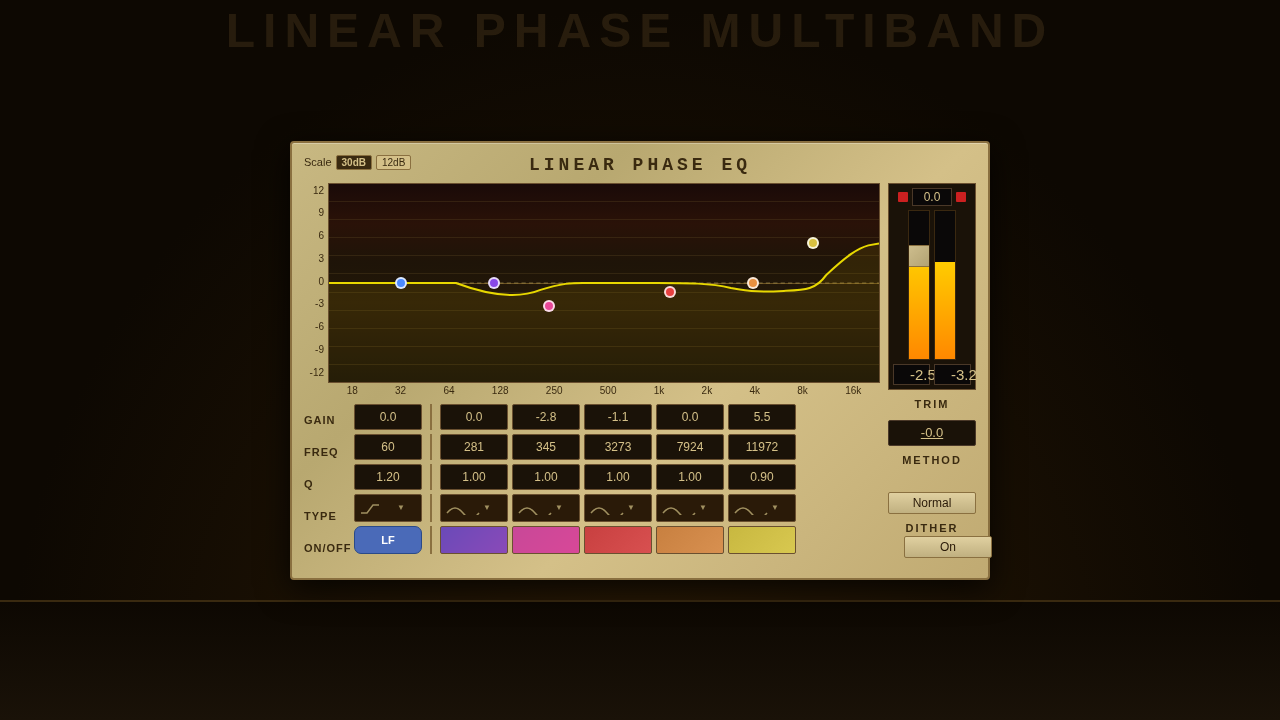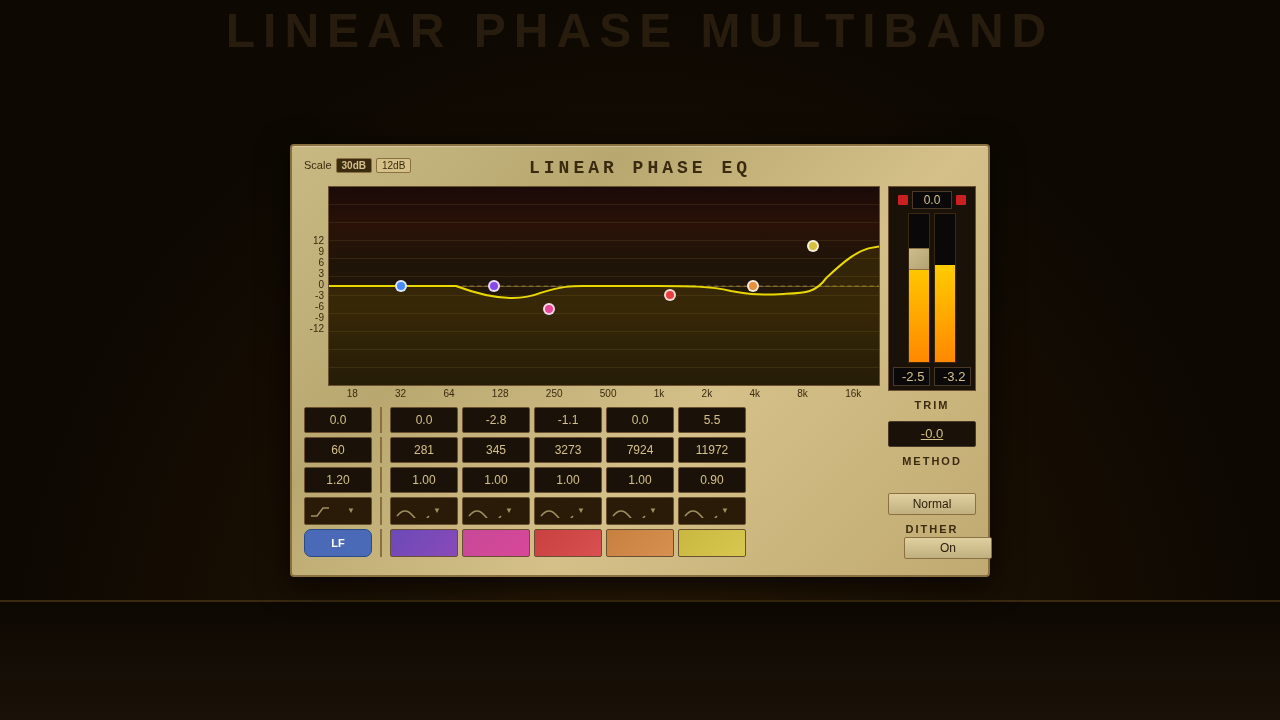--- a/index.html
+++ b/index.html
@@ -94,21 +94,20 @@
     .eq-section {
       display: flex;
       gap: 8px;
     }
     .eq-main {
       flex: 1;
     }
     .eq-display {
       display: flex;
       gap: 0;
-      align-items: center;
     }
     .eq-yaxis {
       display: flex;
       flex-direction: column;
       justify-content: space-between;
       padding: 2px 4px 18px 0;
       font-size: 10px;
       color: #3a2a10;
       text-align: right;
       width: 24px;
@@ -314,25 +313,25 @@
       transform: translateX(-50%);
       cursor: pointer;
     }
     .meter-db-row {
       display: flex;
       gap: 4px;
       width: 100%;
       justify-content: center;
     }
     .meter-db-val {
-      font-size: 13px;
+      font-size: 15px;
       color: #d4c088;
       background: #0a0808;
       border: 1px solid #4a3828;
-      padding: 1px 8px;
+      padding: 1px 16px;
       min-width: 28px;
       text-align: center;
     }
     .trim-section {
       display: flex;
       flex-direction: column;
       align-items: center;
       gap: 10px;
     }
     .trim-label {
@@ -502,20 +501,27 @@
             <span>1k</span>
             <span>2k</span>
             <span>4k</span>
             <span>8k</span>
             <span>16k</span>
           </div>
         </div>
       </div>
 
       <div class="controls-section">
+        <div class="controls-labels">
+          <div class="ctrl-label">GAIN</div>
+          <div class="ctrl-label">FREQ</div>
+          <div class="ctrl-label">Q</div>
+          <div class="ctrl-label">TYPE</div>
+          <div class="ctrl-label">ON/OFF</div>
+        </div>
 
         <div class="controls-grid">
 
           <div class="ctrl-row">
             <div class="ctrl-cell">
               <input class="ctrl-input" type="text" value="0.0" style="">
             </div>
             <div class="ctrl-separator"></div>
             <div class="ctrl-cell">
               <input class="ctrl-input" type="text" value="0.0" style="">

